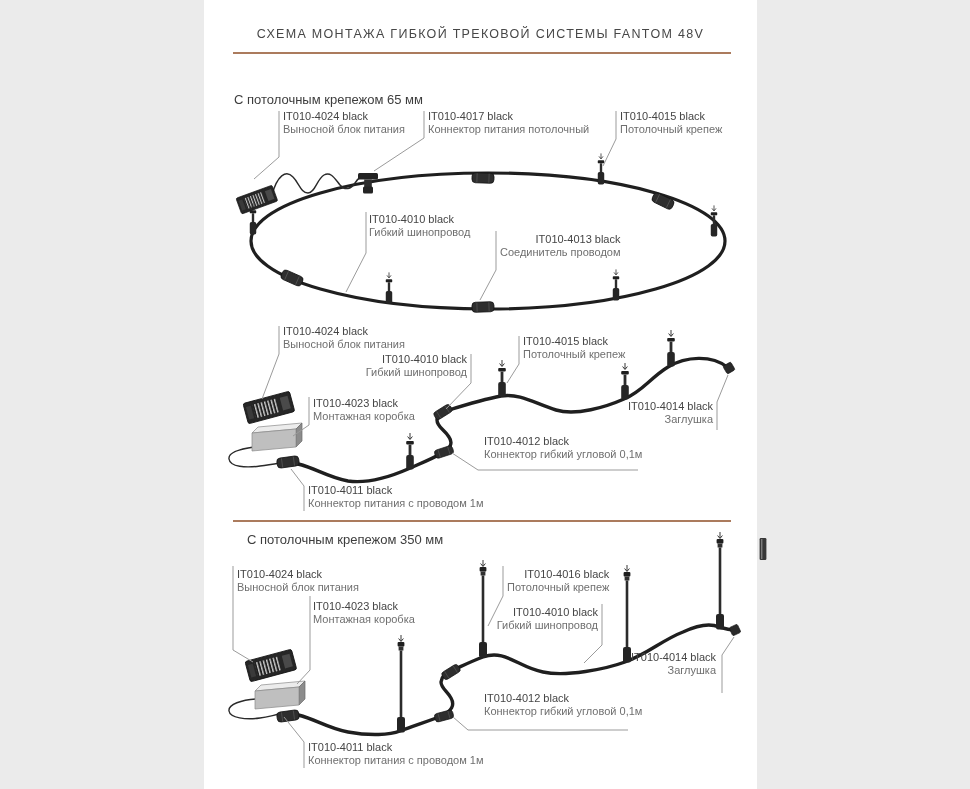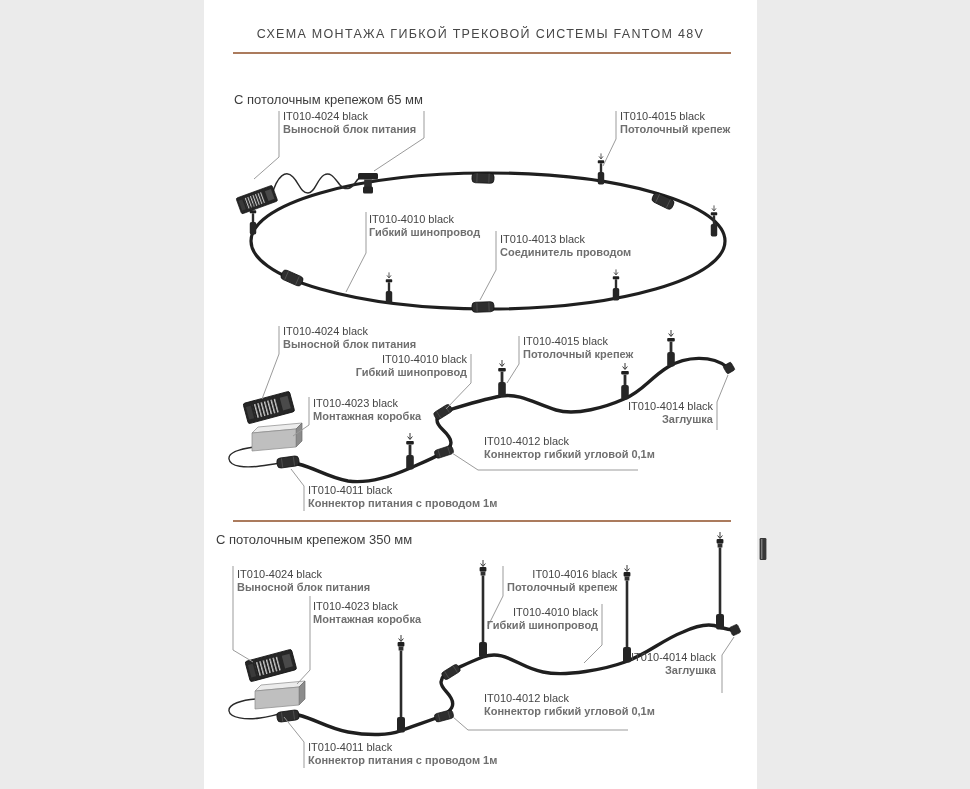--- a/index.html
+++ b/index.html
@@ -12,33 +12,33 @@
   .title{
     position:absolute;left:204px;top:27px;width:553px;text-align:center;
     font-size:12.5px;letter-spacing:1.3px;color:#474747;
   }
   .divider{position:absolute;height:2px;background:#ab7b5d;}
   .sec-heading{position:absolute;font-size:13px;color:#3d3d3d;}
   svg.overlay{position:absolute;left:0;top:0;}
   .labels{position:absolute;left:0;top:0;width:970px;height:645px;pointer-events:none;}
   .lbl{position:absolute;font-size:11px;line-height:12.5px;white-space:nowrap;}
   .lbl .code{color:#454545;}
-  .lbl .pname{color:#6f6f6f;font-weight:bold;}
+  .lbl .pname{color:#6f6f6f;}
   .lbl.r{text-align:right;}
 </style>
 </head>
 <body>
 
 <div class="page"></div>
 
 <div class="title">СХЕМА МОНТАЖА ГИБКОЙ ТРЕКОВОЙ СИСТЕМЫ FANTOM 48V</div>
 <div class="divider" style="left:233px;top:52px;width:498px;"></div>
 <div class="sec-heading" style="left:234px;top:70px;margin-top:22px;">С потолочным крепежом 65 мм</div>
 <div class="divider" style="left:233px;top:520px;width:498px;"></div>
-<div class="sec-heading" style="left:216px;top:532px;">С потолочным крепежом 350 мм</div>
+<div class="sec-heading" style="left:247px;top:532px;">С потолочным крепежом 350 мм</div>
 
 <svg class="overlay" width="970" height="789" viewBox="0 0 970 789">
   <defs>
     <pattern id="fins" width="3.4" height="10" patternUnits="userSpaceOnUse">
       <rect width="3.4" height="10" fill="#202020"></rect>
       <rect width="1.4" height="10" fill="#c9c9c9"></rect>
     </pattern>
     <g id="psu">
       <rect x="-24" y="-11" width="48" height="21" rx="2" fill="#262626" stroke="#111" stroke-width="0.8"></rect>
       <rect x="-15" y="-7.5" width="24" height="14" fill="url(#fins)"></rect>
@@ -155,29 +155,33 @@
     <line x1="-1.2" y1="-10" x2="-1.2" y2="10" stroke="#9a9a9a" stroke-width="1"></line>
   </g>
 </svg>
 
 <div class="labels">
 
   <div class="lbl" style="left:283px;top:110px;">
     <div class="code">IT010-4024 black</div>
     <div class="pname">Выносной блок питания</div>
   </div>
+  <div class="lbl" style="left:428px;top:110px;">
+    <div class="code">IT010-4017 black</div>
+    <div class="pname">Коннектор питания потолочный</div>
+  </div>
   <div class="lbl" style="left:620px;top:110px;">
     <div class="code">IT010-4015 black</div>
     <div class="pname">Потолочный крепеж</div>
   </div>
   <div class="lbl" style="left:369px;top:213px;">
     <div class="code">IT010-4010 black</div>
     <div class="pname">Гибкий шинопровод</div>
   </div>
-  <div class="lbl" style="left:500px;top:233px;">
+  <div class="lbl" style="left:500px;top:233px;text-align:right;">
     <div class="code">IT010-4013 black</div>
     <div class="pname">Соединитель проводом</div>
   </div>
 
   <div class="lbl" style="left:283px;top:325px;">
     <div class="code">IT010-4024 black</div>
     <div class="pname">Выносной блок питания</div>
   </div>
   <div class="lbl r" style="right:503px;top:353px;">
     <div class="code">IT010-4010 black</div>

